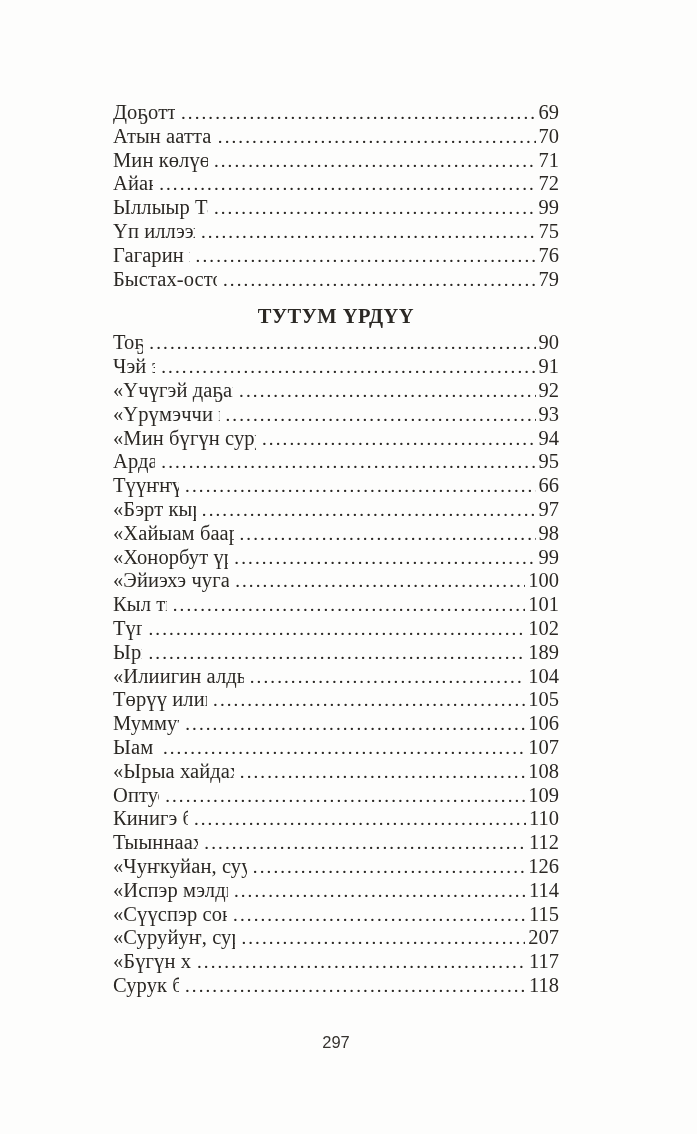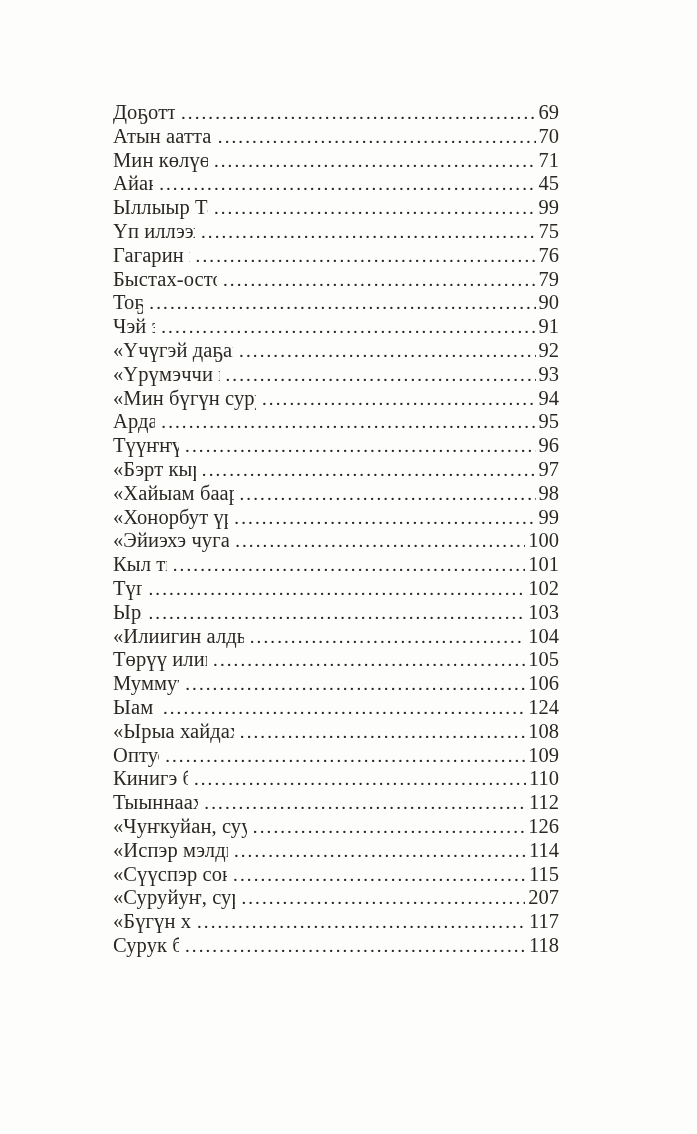--- a/index.html
+++ b/index.html
@@ -84,21 +84,21 @@
         <span class="pg">70</span>
       </div>
       <div class="row">
         <span class="title">Мин көлүөнэм сүрэҕэ</span>
         <span class="dots"></span>
         <span class="pg">71</span>
       </div>
       <div class="row">
         <span class="title">Айаҥҥа</span>
         <span class="dots"></span>
-        <span class="pg">45</span>
+        <span class="pg">72</span>
       </div>
       <div class="row">
         <span class="title">Ыллыыр Таатта хуора</span>
         <span class="dots"></span>
         <span class="pg">99</span>
       </div>
       <div class="row">
         <span class="title">Үп иллээх салаата</span>
         <span class="dots"></span>
         <span class="pg">75</span>
@@ -106,20 +106,21 @@
       <div class="row">
         <span class="title">Гагарин мичээрэ</span>
         <span class="dots"></span>
         <span class="pg">76</span>
       </div>
       <div class="row">
         <span class="title">Быстах-остох санаалар...</span>
         <span class="dots"></span>
         <span class="pg">79</span>
       </div>
+      <h2 class="section-heading">ТУТУМ ҮРДҮҮ</h2>
       <div class="row">
         <span class="title">Тоҕо?</span>
         <span class="dots"></span>
         <span class="pg">90</span>
       </div>
       <div class="row">
         <span class="title">Чэй эрэ!</span>
         <span class="dots"></span>
         <span class="pg">91</span>
       </div>
@@ -139,21 +140,21 @@
         <span class="pg">94</span>
       </div>
       <div class="row">
         <span class="title">Ардахха</span>
         <span class="dots"></span>
         <span class="pg">95</span>
       </div>
       <div class="row">
         <span class="title">Түүҥҥү ардах</span>
         <span class="dots"></span>
-        <span class="pg">96</span>
+        <span class="pg">66</span>
       </div>
       <div class="row">
         <span class="title">«Бэрт кыраттан...»</span>
         <span class="dots"></span>
         <span class="pg">97</span>
       </div>
       <div class="row">
         <span class="title">«Хайыам баарай, хомолтом...»</span>
         <span class="dots"></span>
         <span class="pg">98</span>
@@ -174,41 +175,41 @@
         <span class="pg">101</span>
       </div>
       <div class="row">
         <span class="title">Түгэн</span>
         <span class="dots"></span>
         <span class="pg">102</span>
       </div>
       <div class="row">
         <span class="title">Ырыа</span>
         <span class="dots"></span>
-        <span class="pg">103</span>
+        <span class="pg">189</span>
       </div>
       <div class="row">
         <span class="title">«Илиигин алдьатыма», — диирэ...»</span>
         <span class="dots"></span>
         <span class="pg">104</span>
       </div>
       <div class="row">
         <span class="title">Төрүү илик ырыа кута</span>
         <span class="dots"></span>
         <span class="pg">105</span>
       </div>
       <div class="row">
         <span class="title">Муммут ардах</span>
         <span class="dots"></span>
         <span class="pg">106</span>
       </div>
       <div class="row">
         <span class="title">Ыам ыйа</span>
         <span class="dots"></span>
-        <span class="pg">124</span>
+        <span class="pg">107</span>
       </div>
       <div class="row">
         <span class="title">«Ырыа хайдах төрүө суоҕай?..»</span>
         <span class="dots"></span>
         <span class="pg">108</span>
       </div>
       <div class="row">
         <span class="title">Оптуобус</span>
         <span class="dots"></span>
         <span class="pg">109</span>
@@ -247,13 +248,16 @@
         <span class="title">«Бүгүн хоһоон...»</span>
         <span class="dots"></span>
         <span class="pg">117</span>
       </div>
       <div class="row">
         <span class="title">Сурук бэлиэтэ</span>
         <span class="dots"></span>
         <span class="pg">118</span>
       </div>
     </main>
+  <footer class="footer">
+    <span>297</span>
+  </footer>
 </div>
 
 </body></html>

